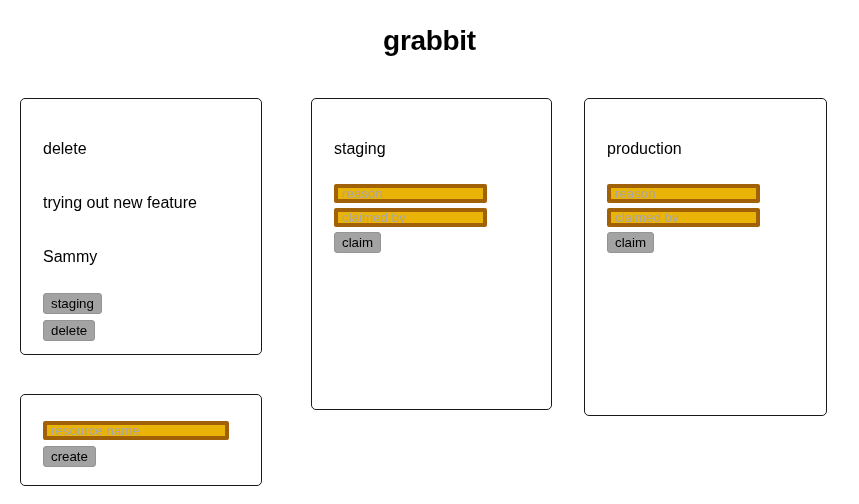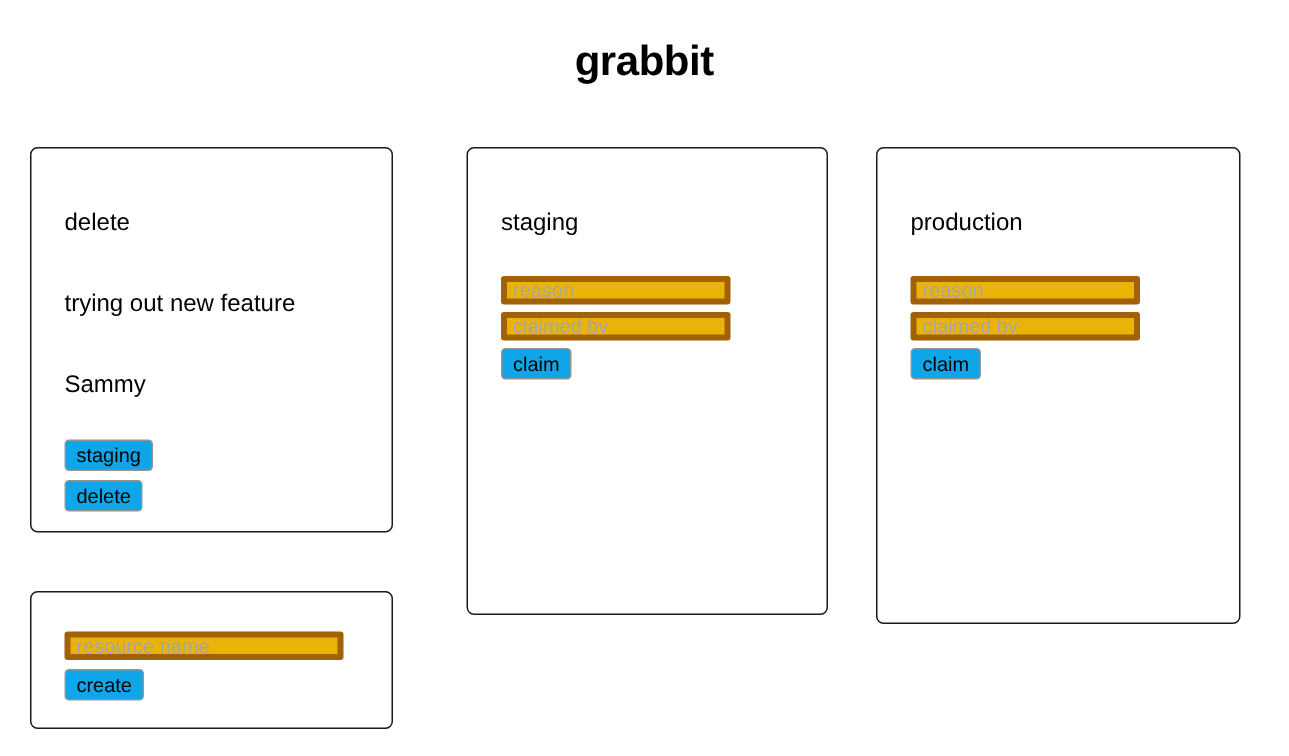--- a/index.html
+++ b/index.html
@@ -93,21 +93,21 @@
     width: 186px;
     margin-bottom: 6px;
   }
 
   button.ui-button {
     display: block;
     font-family: "Liberation Sans", sans-serif;
     font-size: 13.3px;
     line-height: 15px;
     color: #000;
-    background: #0ea5e9;
+    background: #a3a3a3;
     border: 1px solid #949494;
     border-radius: 3px;
     padding: 2px 7px;
     margin: 0 0 6px 0;
     cursor: default;
     text-align: right;
   }
   button.ui-button:last-child { margin-bottom: 0; }
 </style>
 </head>

